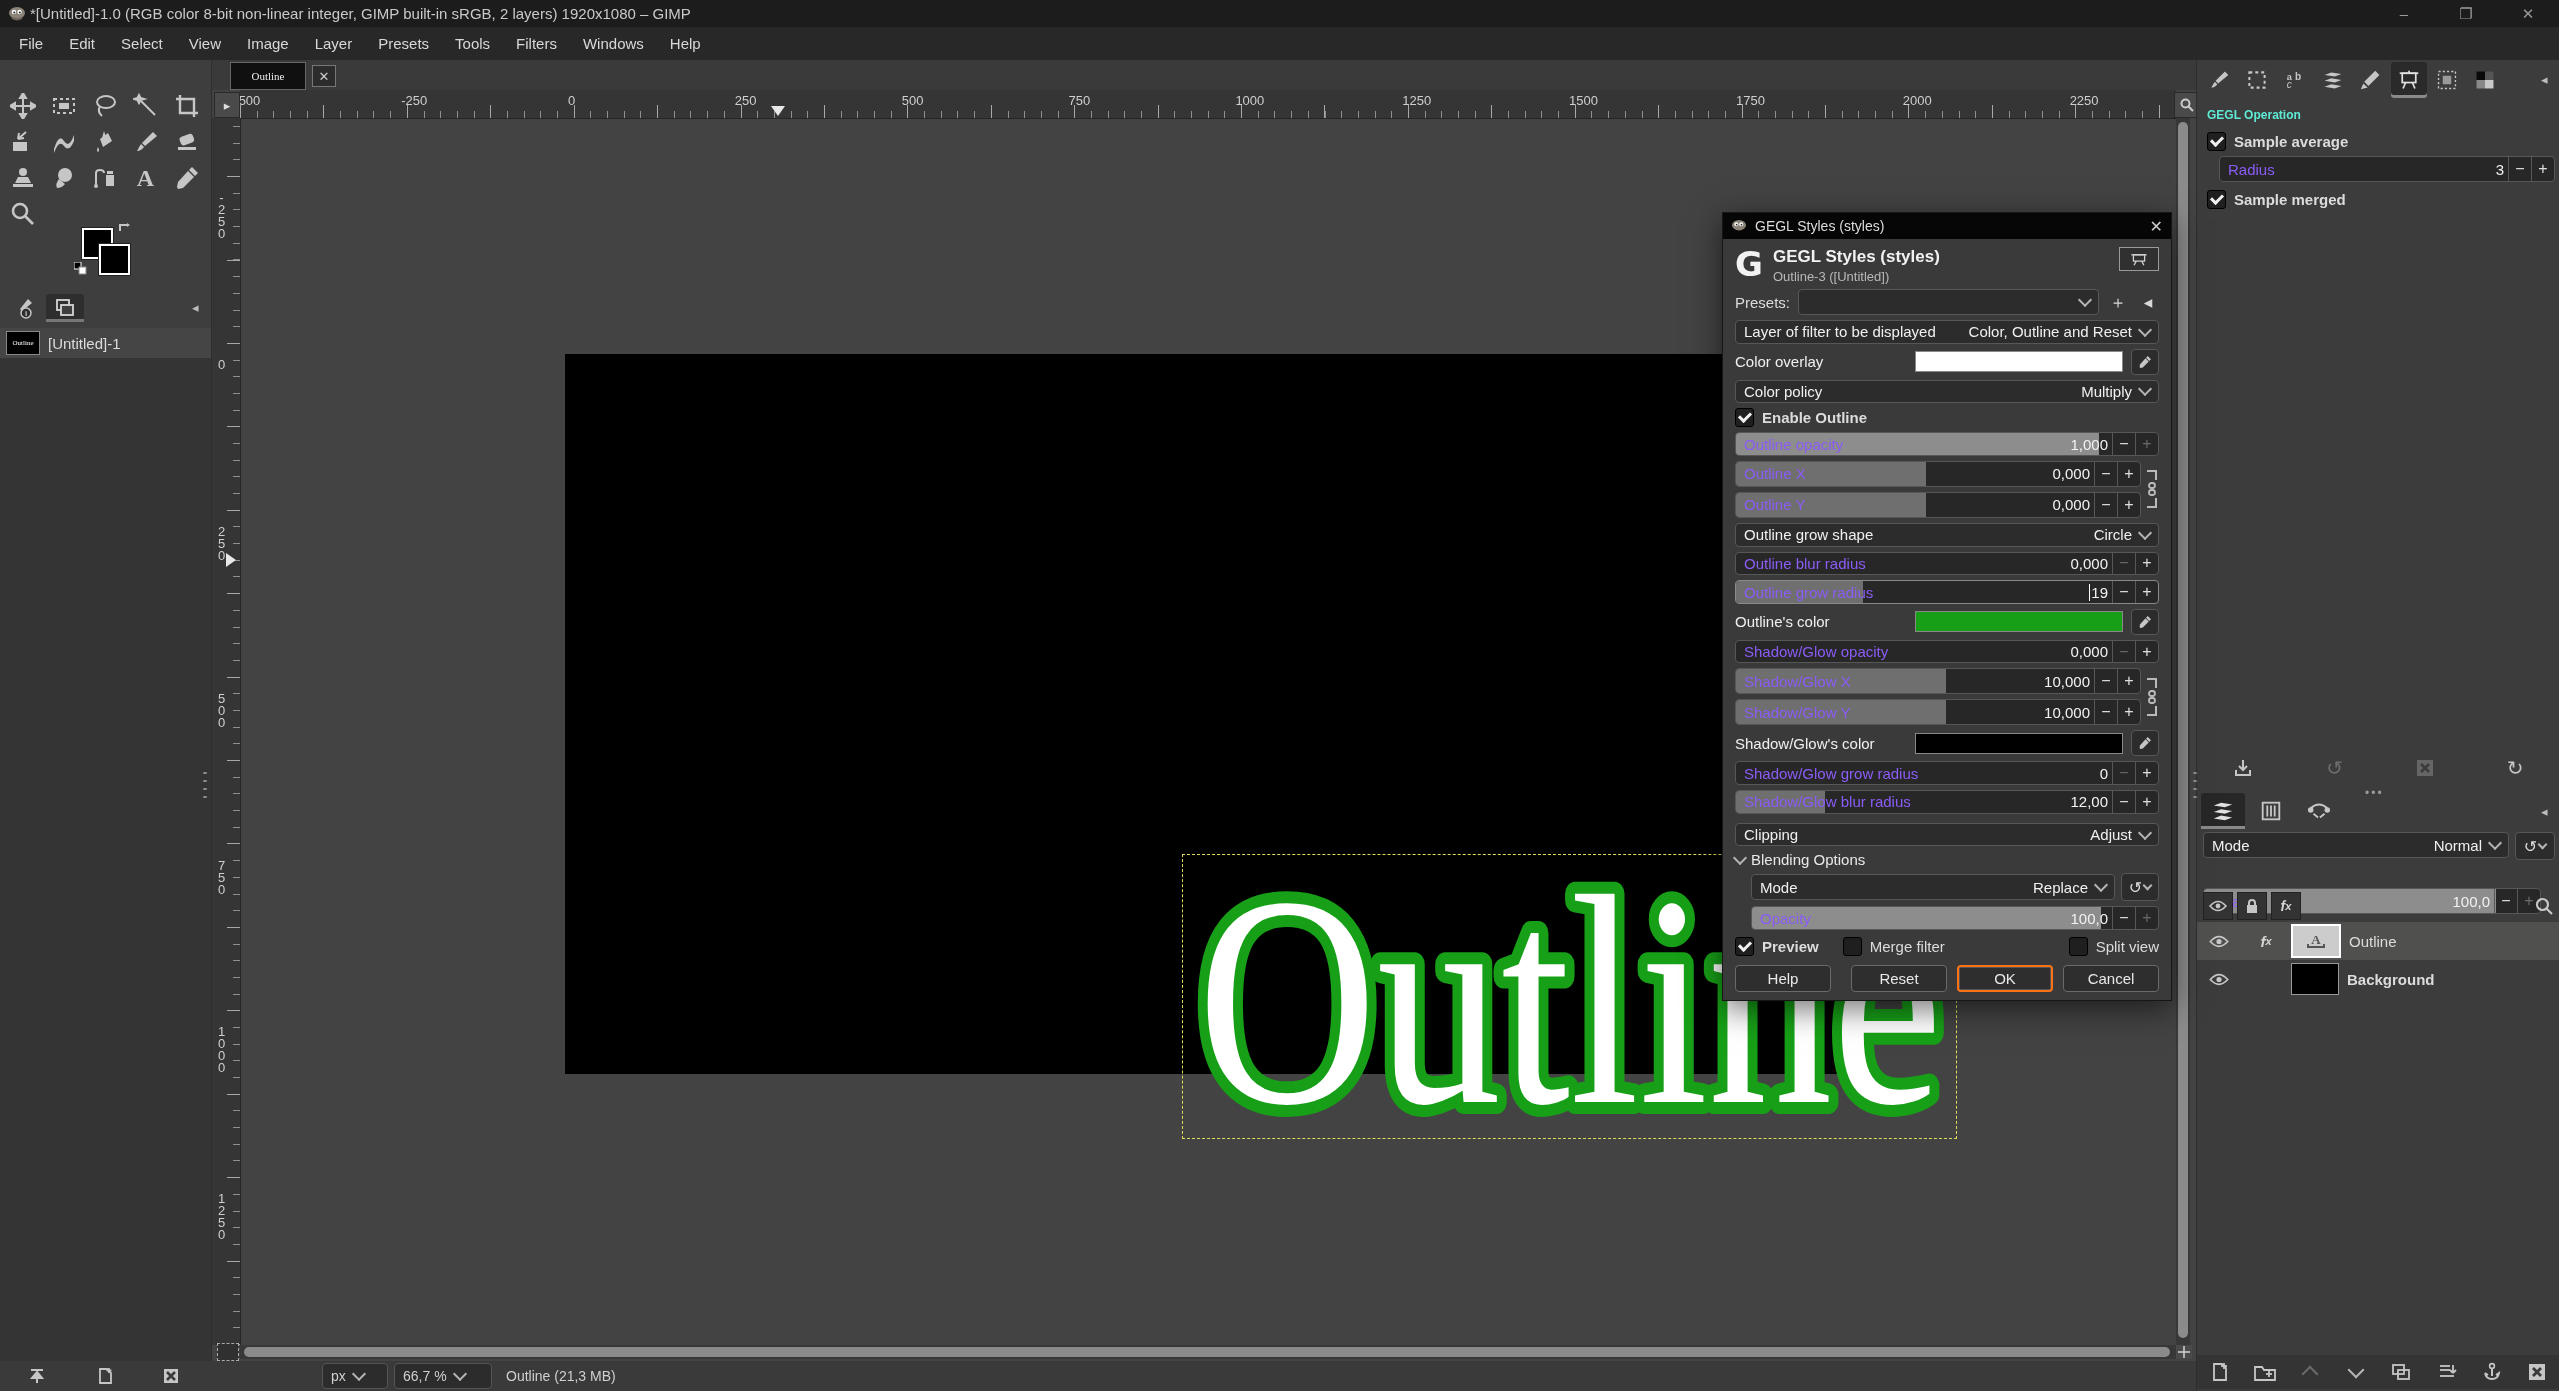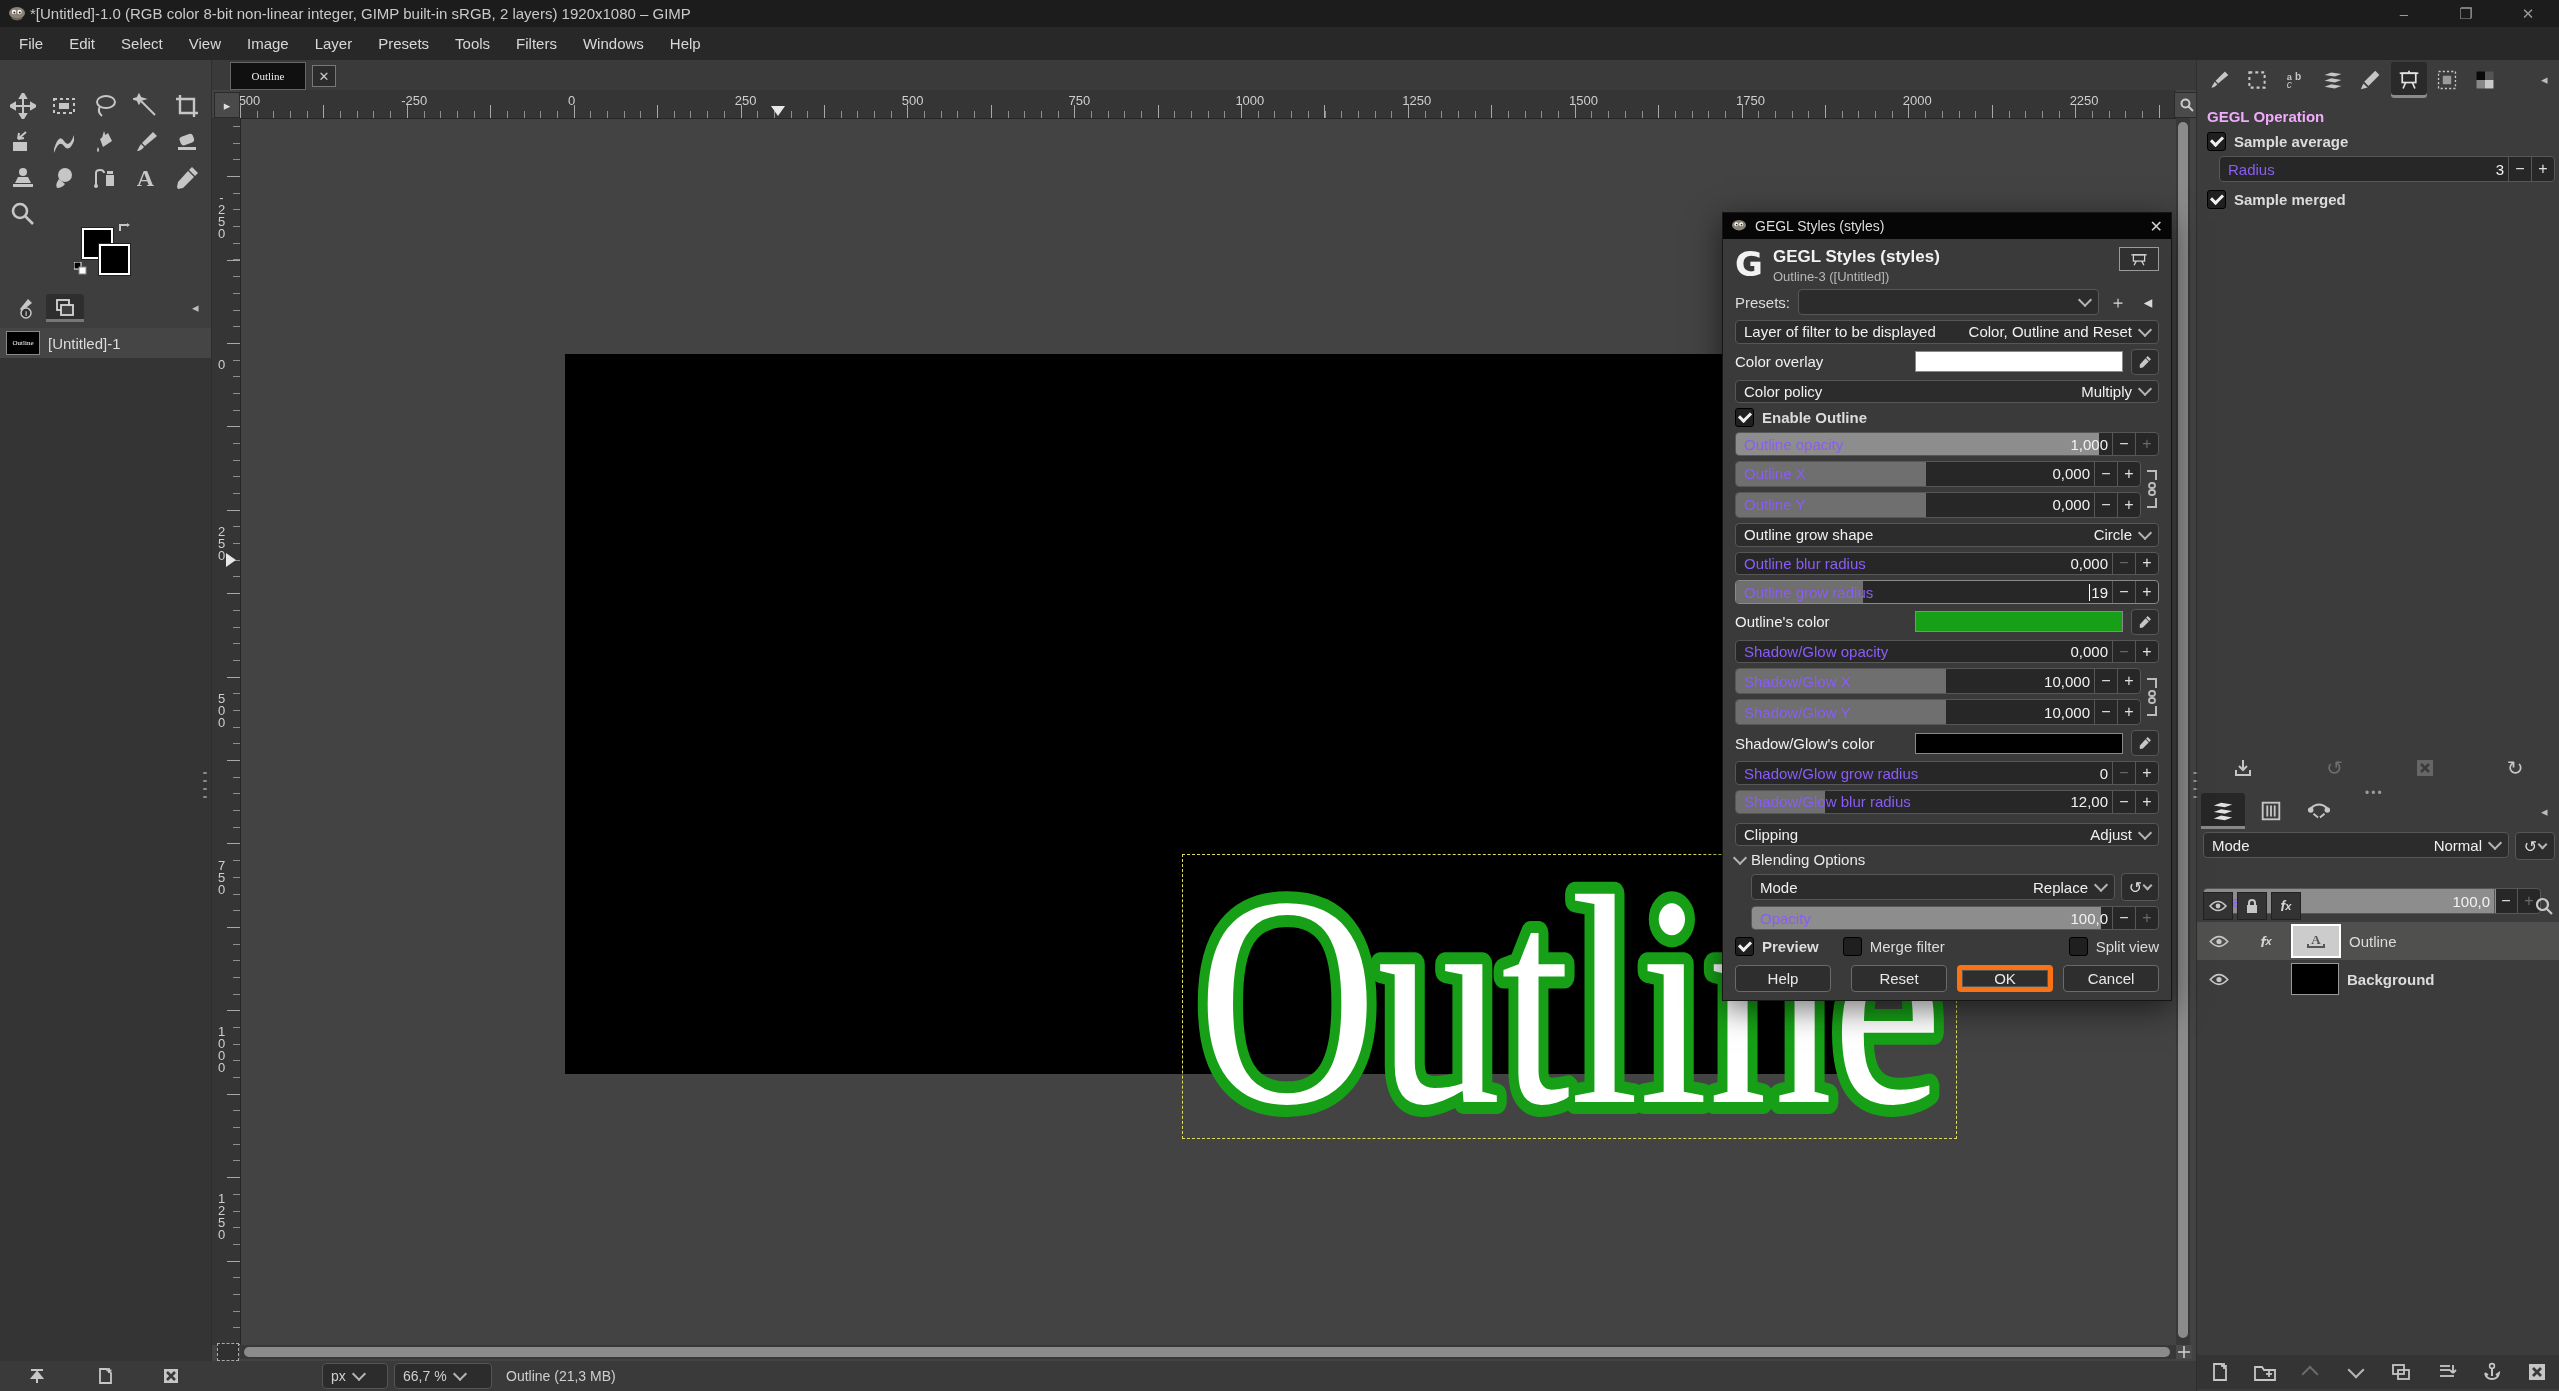--- a/index.html
+++ b/index.html
@@ -70,21 +70,21 @@
   .combo{background:#2c2c2c;border:1px solid #555;border-radius:4px;height:24px;display:flex;align-items:center;padding:0 8px;gap:8px}
   .chev{width:8px;height:8px;border-right:2px solid #b5b5b5;border-bottom:2px solid #b5b5b5;transform:rotate(45deg);margin-top:-4px;flex:none}
   .chevup{transform:rotate(-135deg);margin-top:4px}
 
   
   #rightdock{left:2196px;top:60px;width:363px;height:1331px;background:#3c3c3c;border-left:1px solid #2e2e2e;box-sizing:border-box}
   #rtoolbar{position:absolute;left:4px;top:2px;display:flex;gap:2px}
   #rtoolbar .rtb{width:36px;height:36px;display:flex;align-items:center;justify-content:center;border-radius:3px}
   #rtoolbar .rtb.active{background:#2a2a2a;box-shadow:inset 0 -3px 0 #8a8a8a}
   .collapsebtn{position:absolute;color:#bdbdbd;font-size:13px}
-  .paneltitle{font-weight:bold;font-size:15px;color:#f0abfc}
+  .paneltitle{font-weight:bold;font-size:12px;color:#5eead4}
   .cbrow{display:flex;align-items:center;gap:8px;font-size:15px}
   .cb{width:17px;height:17px;background:#1f1f1f;border:1px solid #000;border-radius:3px;position:relative;flex:none}
   .cb.on::after{content:"";position:absolute;left:3px;top:3px;width:9px;height:5px;border-left:3px solid #f0f0f0;border-bottom:3px solid #f0f0f0;transform:rotate(-45deg)}
   .srow{position:relative;height:24px;background:#272727;border:1px solid #575757;border-radius:4px;display:flex;align-items:center;padding:0 0 0 8px;overflow:hidden;font-size:15px}
   .srow .fill{position:absolute;left:0;top:0;bottom:0;background:#6f6f6f}
   .srow .fill.hl{background:#8d8d8d}
   .srow .slbl{position:relative;color:#8b5cf6;white-space:nowrap}
   .srow .sval{position:relative;margin-left:auto;color:#f2f2f2;padding-right:4px}
   .sbtn{position:relative;width:22px;align-self:stretch;display:flex;align-items:center;justify-content:center;border-left:1px solid #575757;color:#e0e0e0;font-size:16px;flex:none}
   .sbtn.dim{color:#6a6a6a}
@@ -124,21 +124,21 @@
   .chain{width:14px;display:flex;flex-direction:column;align-items:center;justify-content:center;color:#bbb}
   .chain .c1{width:8px;height:8px;border-top:2px solid #bbb;border-right:2px solid #bbb}
   .chain .c2{width:8px;height:8px;border-bottom:2px solid #bbb;border-right:2px solid #bbb}
   .chain svg{margin:2px 0}
   .indent{margin-left:16px}
   .expander{display:flex;align-items:center;gap:6px;font-size:15px;color:#e8e8e8}
   .resetbtn{width:36px;height:26px;border:1px solid #575757;border-radius:4px;background:#2c2c2c;display:flex;align-items:center;justify-content:center;gap:2px;color:#ddd;flex:none}
   #dchecks{display:flex;align-items:center;gap:10px;font-size:15px;margin-top:2px}
   #dbuttons{display:flex;align-items:center;gap:10px;margin-top:4px}
   .dbtn{height:27px;min-width:96px;background:#2e2e2e;border:1px solid #6a6a6a;border-radius:4px;display:flex;align-items:center;justify-content:center;font-size:15px;color:#e8e8e8;box-sizing:border-box}
-  .dbtn.focus{border:5px solid #f97316;box-shadow:0 0 0 1px #555 inset}
+  .dbtn.focus{border:2px solid #f97316;box-shadow:0 0 0 1px #555 inset}
   .grip{position:absolute;width:5px;height:26px;display:flex;flex-direction:column;justify-content:space-between}
   .grip i{display:block;width:4px;height:2px;background:#8a8a8a;border-radius:1px}
   .bold{font-weight:bold}
 </style>
 </head>
 <body>
 
 <div id="titlebar" class="abs">
   <span class="ico">
     <svg width="18" height="16" viewBox="0 0 18 16">

